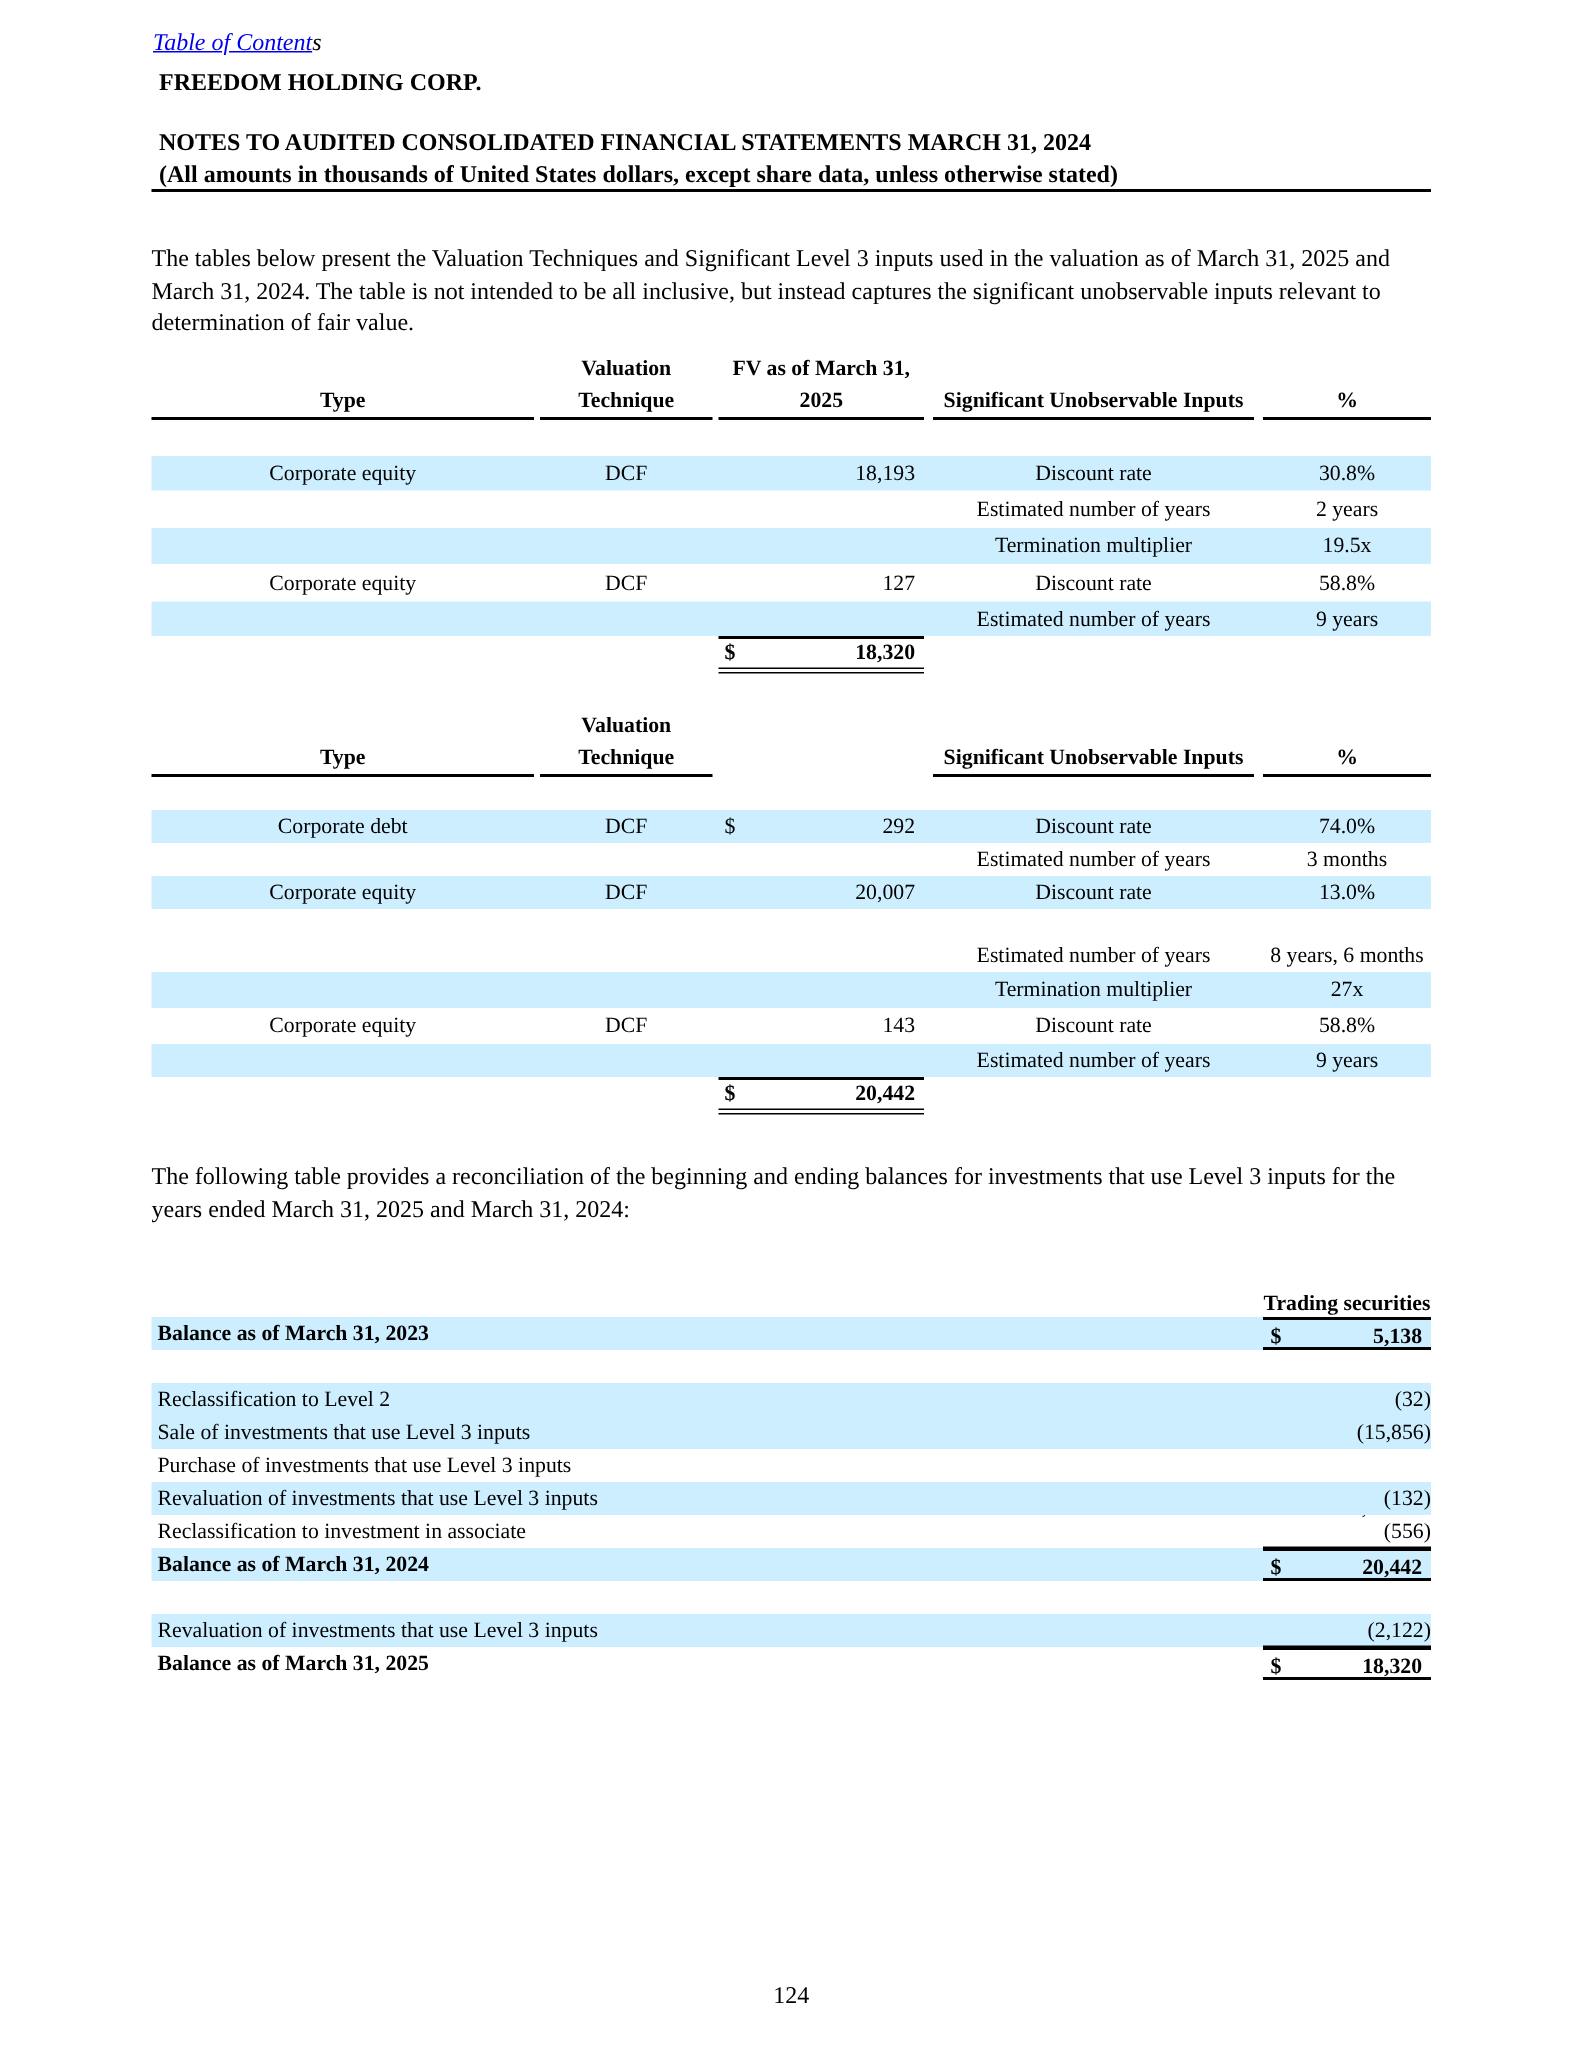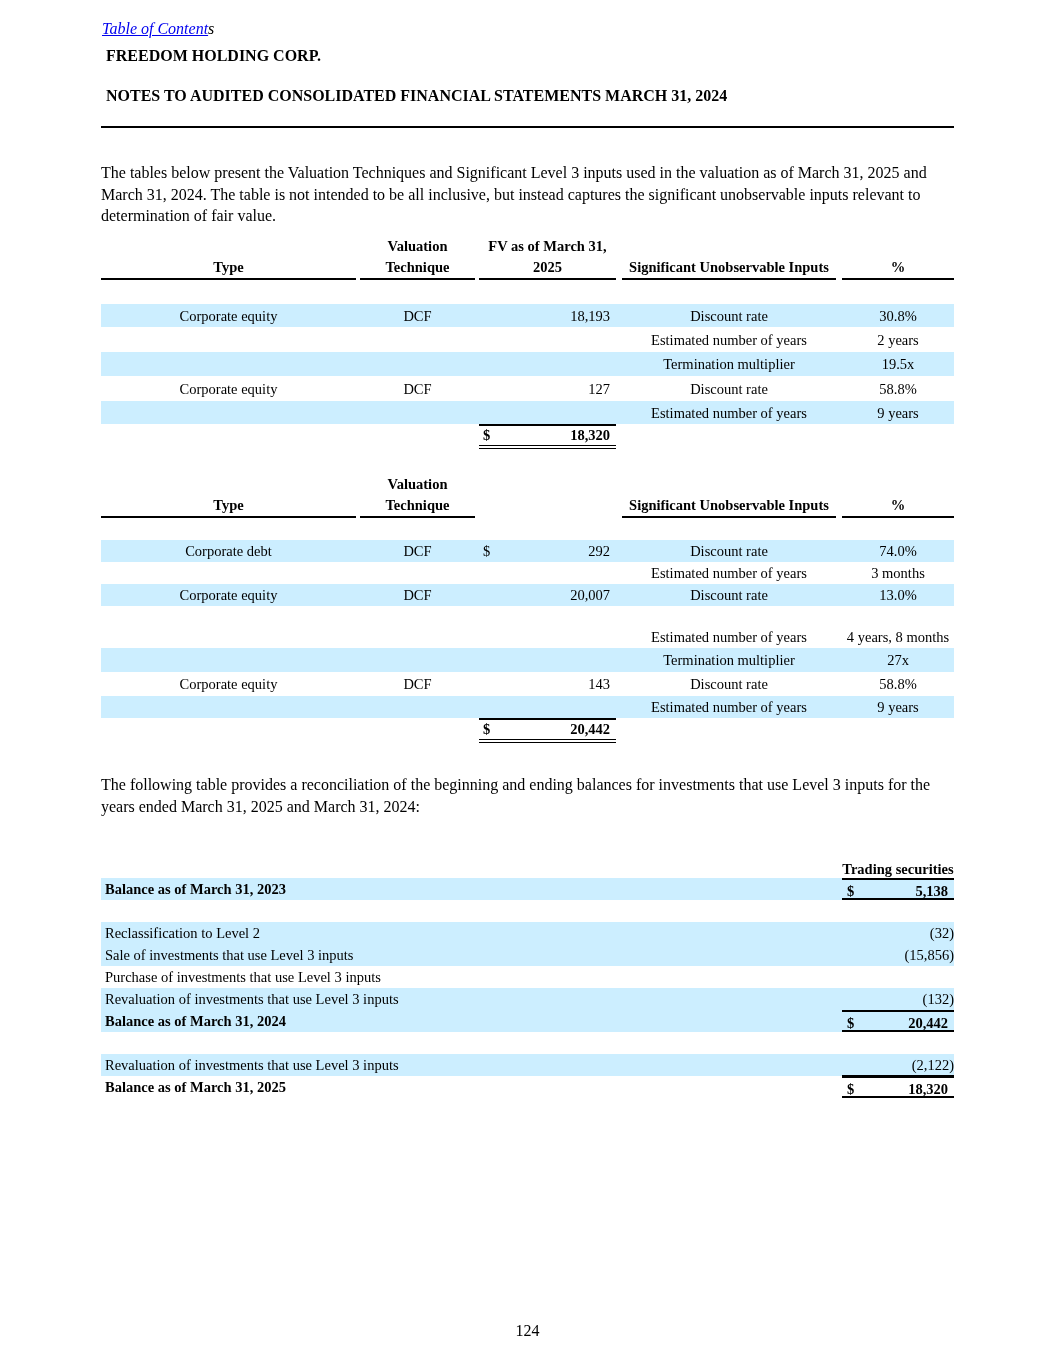--- a/index.html
+++ b/index.html
@@ -49,20 +49,21 @@
 </style>
 </head>
 <body>
 
 <div class="abs toc-link">
   <a href="#">Table of Content</a><span class="tail">s</span>
 </div>
 <div class="abs company">FREEDOM HOLDING CORP.</div>
 <div class="abs notes-title">
   <div>NOTES TO AUDITED CONSOLIDATED FINANCIAL STATEMENTS MARCH 31, 2024</div>
+  <div>(All amounts in thousands of United States dollars, except share data, unless otherwise stated)</div>
 </div>
 <div class="abs header-rule"></div>
 
 <div class="abs para" style="top:150px;">The tables below present the Valuation Techniques and Significant Level 3 inputs used in the valuation as of March 31, 2025 and March 31, 2024. The table is not intended to be all inclusive, but instead captures the significant unobservable inputs relevant to determination of fair value.</div>
 
 <div class="abs vtable" style="top:234px;">
   <div class="vhead">
     <div class="hc" style="left:0;width:255px;">Type</div>
     <div class="hc" style="left:259px;width:115px;">Valuation Technique</div>
     <div class="hc" style="left:378px;width:137px;">FV as of March 31, 2025</div>
@@ -152,21 +153,21 @@
         <div class="c c-fv" style="line-height: 18px; top: 2px;">20,007</div>
         <div class="c c-inp" style="line-height: 18px; top: 2px;">Discount rate</div>
         <div class="c c-pct" style="line-height: 18px; top: 2px;">13.0%</div>
       </div>
       <div class="vrow" style="height: 42px;">
         <div class="c c-type" style="line-height: 18px; bottom: 2px;"></div>
         <div class="c c-tech" style="line-height: 18px; bottom: 2px;"></div>
         <div class="c c-cur" style="line-height: 18px; bottom: 2px;"></div>
         <div class="c c-fv" style="line-height: 18px; bottom: 2px;"></div>
         <div class="c c-inp" style="line-height: 18px; bottom: 2px;">Estimated number of years</div>
-        <div class="c c-pct" style="line-height: 18px; bottom: 2px;">4 years, 8 months</div>
+        <div class="c c-pct" style="line-height: 18px; bottom: 2px;">8 years, 6 months</div>
       </div>
       <div class="vrow shade" style="height: 24px;">
         <div class="c c-type" style="line-height: 18px; top: 3px;"></div>
         <div class="c c-tech" style="line-height: 18px; top: 3px;"></div>
         <div class="c c-cur" style="line-height: 18px; top: 3px;"></div>
         <div class="c c-fv" style="line-height: 18px; top: 3px;"></div>
         <div class="c c-inp" style="line-height: 18px; top: 3px;">Termination multiplier</div>
         <div class="c c-pct" style="line-height: 18px; top: 3px;">27x</div>
       </div>
       <div class="vrow" style="height: 24px;">
@@ -230,20 +231,27 @@
           <span class="val" style="right: 21px; margin-top: 28px;">35,807</span>
         </div>
       </div>
       <div class="rrow shade">
         <span class="lbl">Revaluation of investments that use Level 3 inputs</span>
         <div class="ambox">
           <span class="cur"></span>
           <span class="val" style="right: 0px;">(132)</span>
         </div>
       </div>
+      <div class="rrow">
+        <span class="lbl">Reclassification to investment in associate</span>
+        <div class="ambox" style="border-bottom: 1px solid rgb(0, 0, 0);">
+          <span class="cur"></span>
+          <span class="val" style="right: 0px;">(556)</span>
+        </div>
+      </div>
       <div class="rrow shade bold">
         <span class="lbl">Balance as of March 31, 2024</span>
         <div class="ambox" style="border-top: 2px solid rgb(0, 0, 0); border-bottom: 2px solid rgb(0, 0, 0);">
           <span class="cur">$</span>
           <span class="val">20,442</span>
         </div>
       </div>
       <div style="height: 22px;"></div>
       <div class="rrow shade">
         <span class="lbl">Revaluation of investments that use Level 3 inputs</span>

